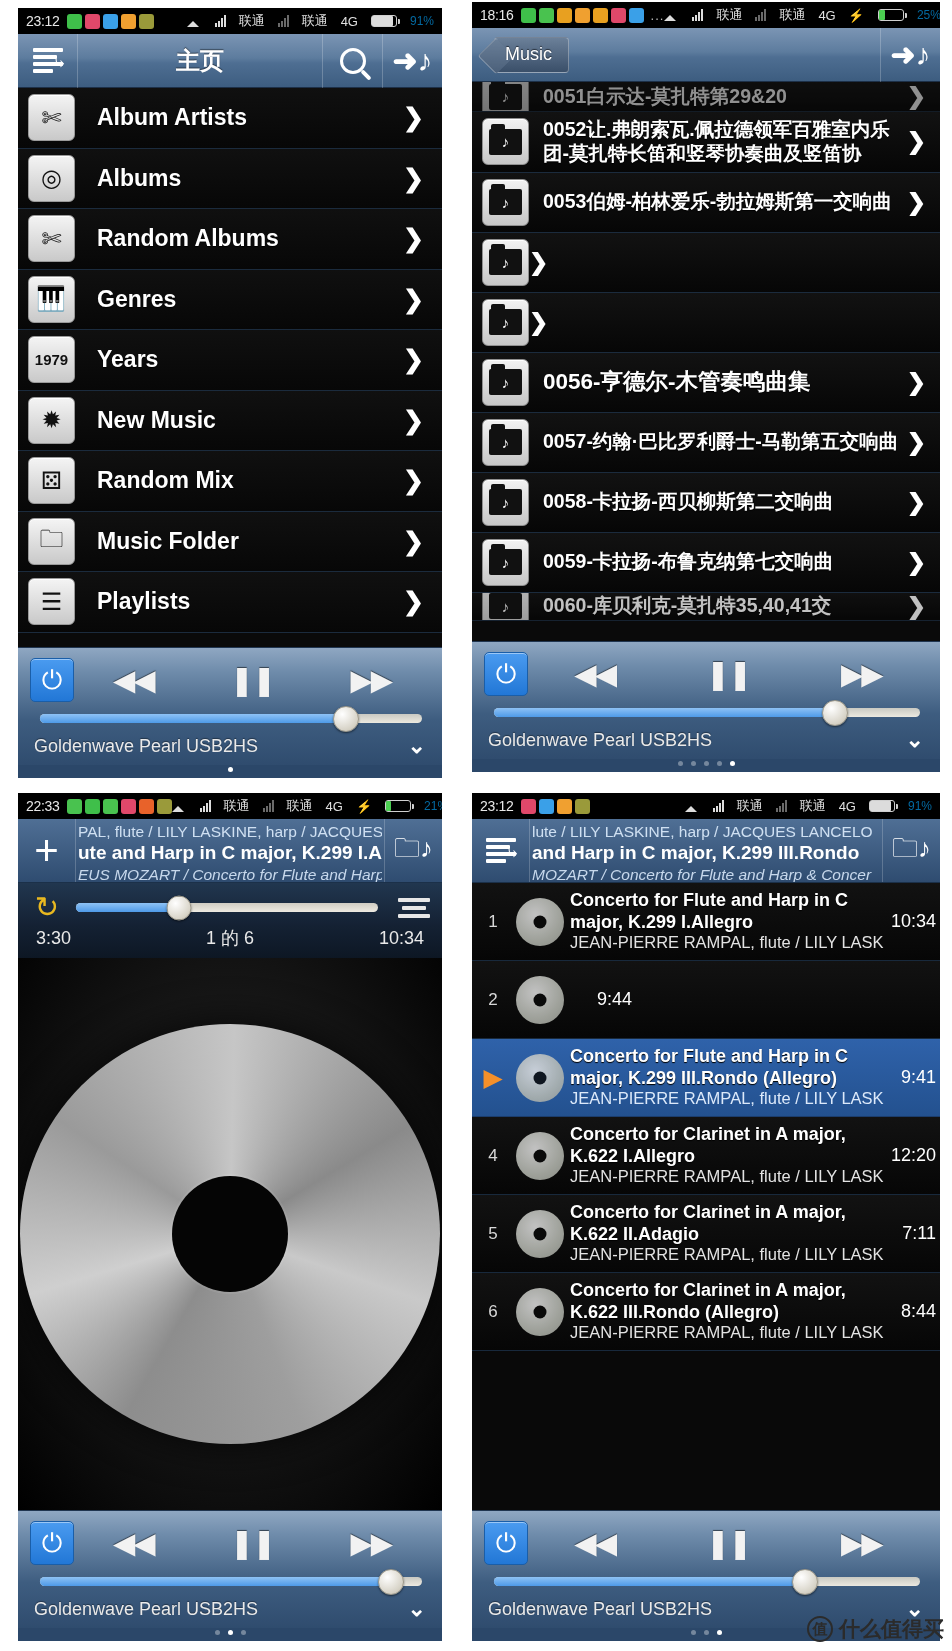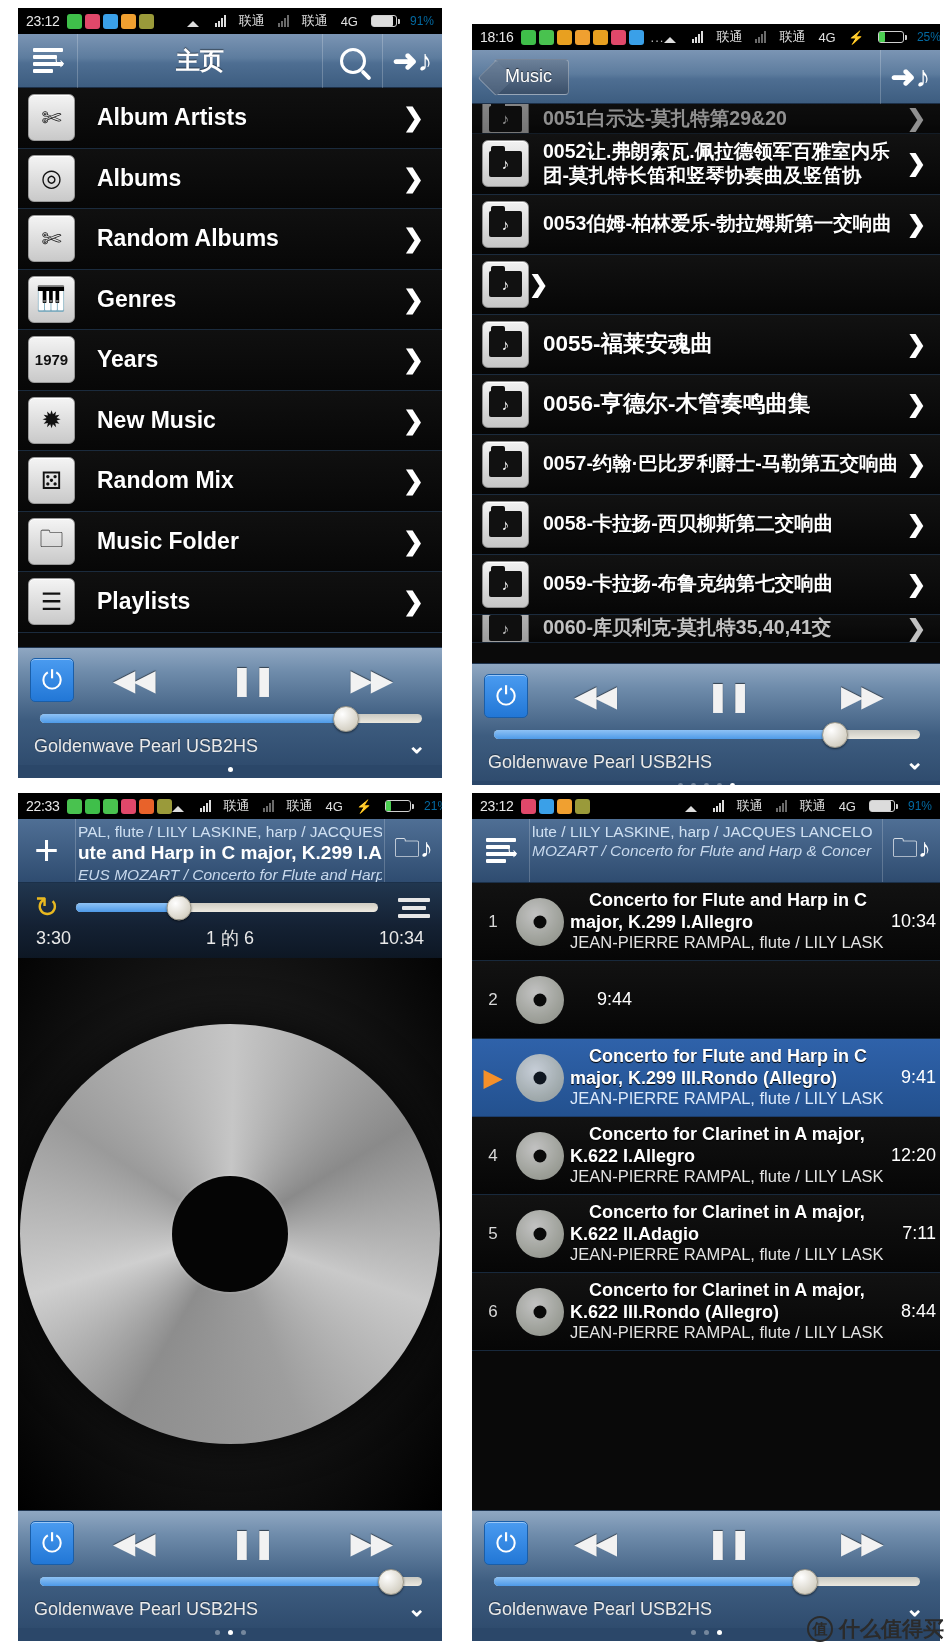--- a/index.html
+++ b/index.html
@@ -358,21 +358,20 @@
     position:relative; opacity:.85;
   }
   .tdisc::after{
     content:"";position:absolute;left:50%;top:50%;width:13px;height:13px;
     transform:translate(-50%,-50%);border-radius:50%;background:#0a0a0a;
   }
   .tmain{ flex:1; min-width:0; padding-right:2px;}
   .ttitle{
     color:#fff;font-size:18px;font-weight:700;line-height:1.18;
     text-shadow:0 1px 1px #000;
-    margin-left:19px;
   }
   .tart{
     color:#e3e3e3;font-size:16.5px;line-height:1.2;white-space:nowrap;overflow:hidden;
     margin-top:1px;
   }
   .ttime{
     flex:0 0 auto;width:66px;text-align:right;color:#fff;font-size:18px;
     padding-right:4px;
   }
   .trow.sel .tart{ color:#dce9fa;}
@@ -516,21 +515,21 @@
           <span class="dchev">⌄</span>
         </div>
         <div class="pagedots">
             <i class="on"></i>
           </div>
       </div>
     </div>
   </div>
 
   <div class="panel">
-    <div class="phone" style="left:12px; top:24px; width:468px; height:770px;justify-content:center;">
+    <div class="phone" style="left:12px; top:2px; width:468px; height:770px;justify-content:center;">
 
       <div class="statusbar">
         <span class="sb-time">18:16</span>
         <span class="sb-icons">
           <span class="sb-app" style="background:#3fbf4a"></span>
           <span class="sb-app" style="background:#49c24f"></span>
           <span class="sb-app" style="background:#e8a020"></span>
           <span class="sb-app" style="background:#f0a030"></span>
           <span class="sb-app" style="background:#e8a020"></span>
           <span class="sb-app" style="background:#e0486a"></span>
@@ -598,21 +597,20 @@
         <div class="row-folder">
           <span class="fold-ico">
               <span class="fold-glyph">♪</span>
             </span>
           <span class="fold-chev">❯</span>
         </div>
         <div class="row-folder">
           <span class="fold-ico">
               <span class="fold-glyph">♪</span>
             </span>
-          <span class="fold-title big">0055-福莱安魂曲</span>
           <span class="fold-chev">❯</span>
         </div>
         <div class="row-folder">
           <span class="fold-ico">
               <span class="fold-glyph">♪</span>
             </span>
           <span class="fold-title big">0056-亨德尔-木管奏鸣曲集</span>
           <span class="fold-chev">❯</span>
         </div>
         <div class="row-folder">
@@ -813,20 +811,21 @@
         <div class="np-side">
           <span class="ico-list">
               <i></i>
               <i></i>
               <i></i>
               <i></i>
             </span>
         </div>
         <div class="np-meta">
           <div class="np-l1">lute / LILY LASKINE, harp / JACQUES LANCELO</div>
+          <div class="np-l2">and Harp in C major, K.299 III.Rondo</div>
           <div class="np-l3">MOZART / Concerto for Flute and Harp &amp; Concer</div>
         </div>
         <div class="np-side r">
           <span class="ico-folder-note">🗀♪</span>
         </div>
       </div>
 
       <div class="tracklist">
         <div class="trow">
           <span class="tnum">1</span>

